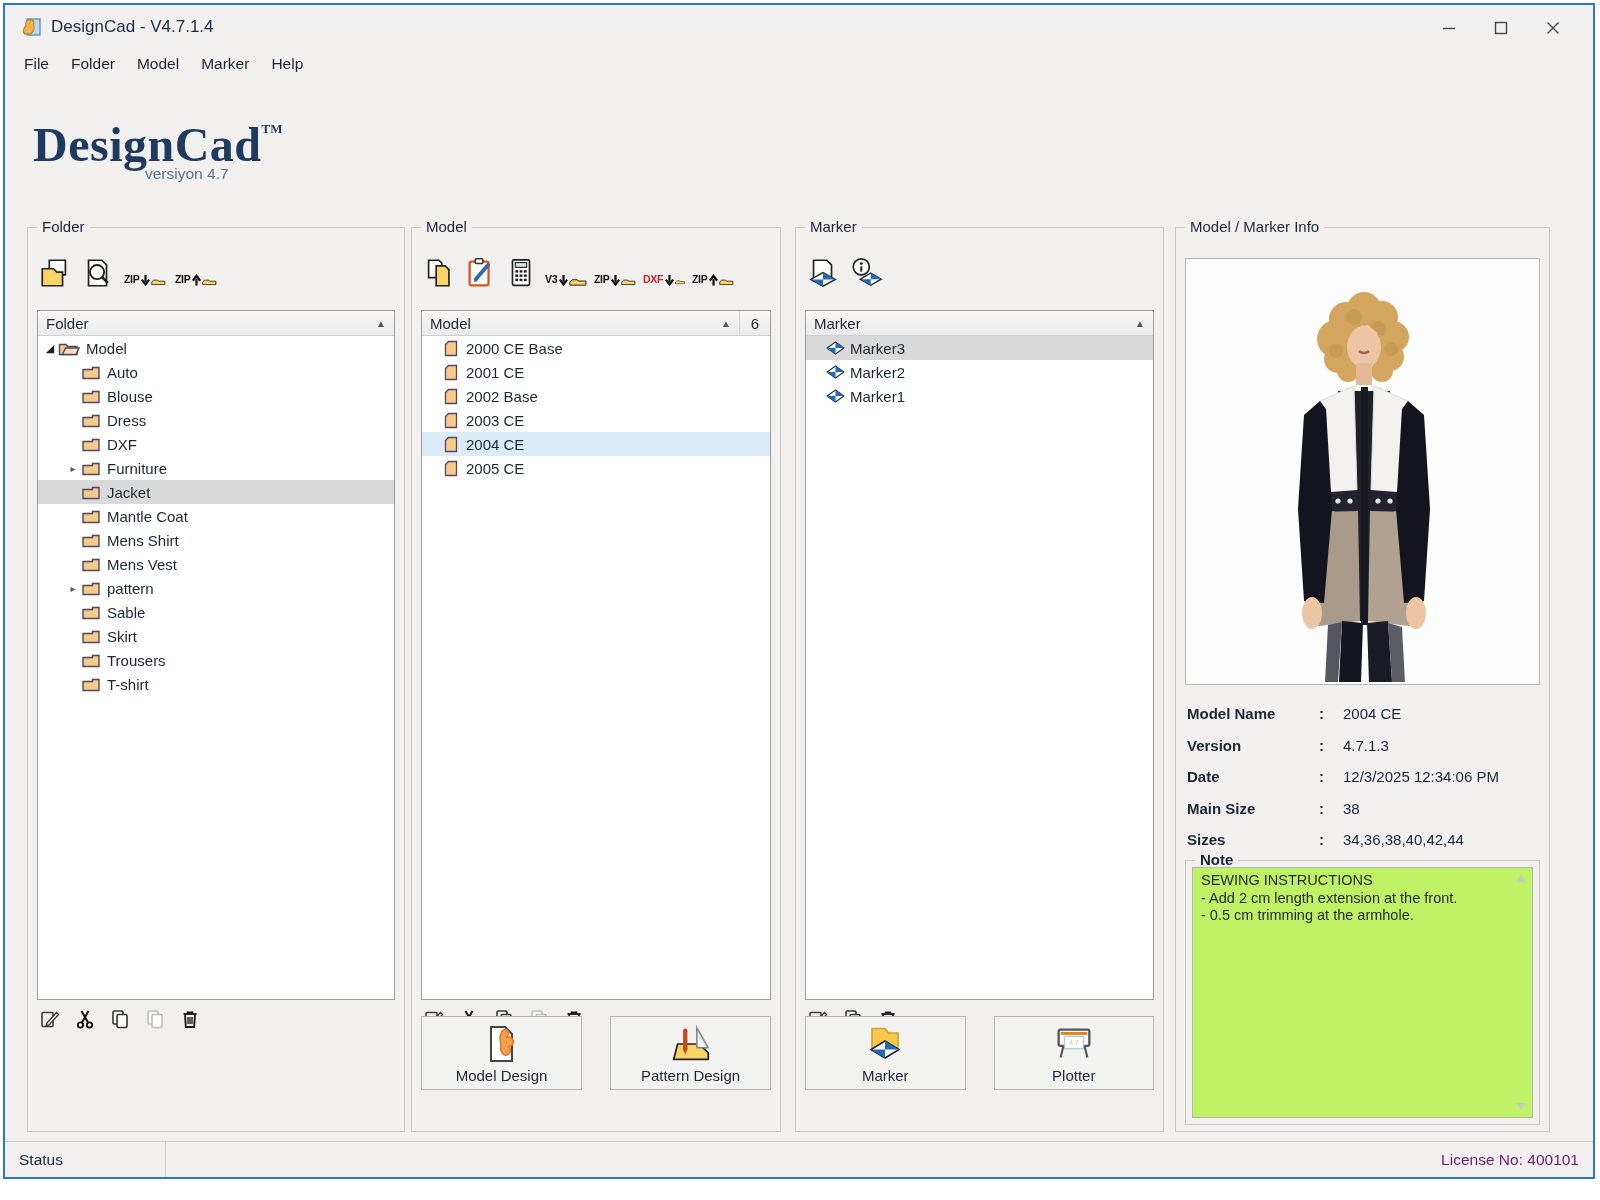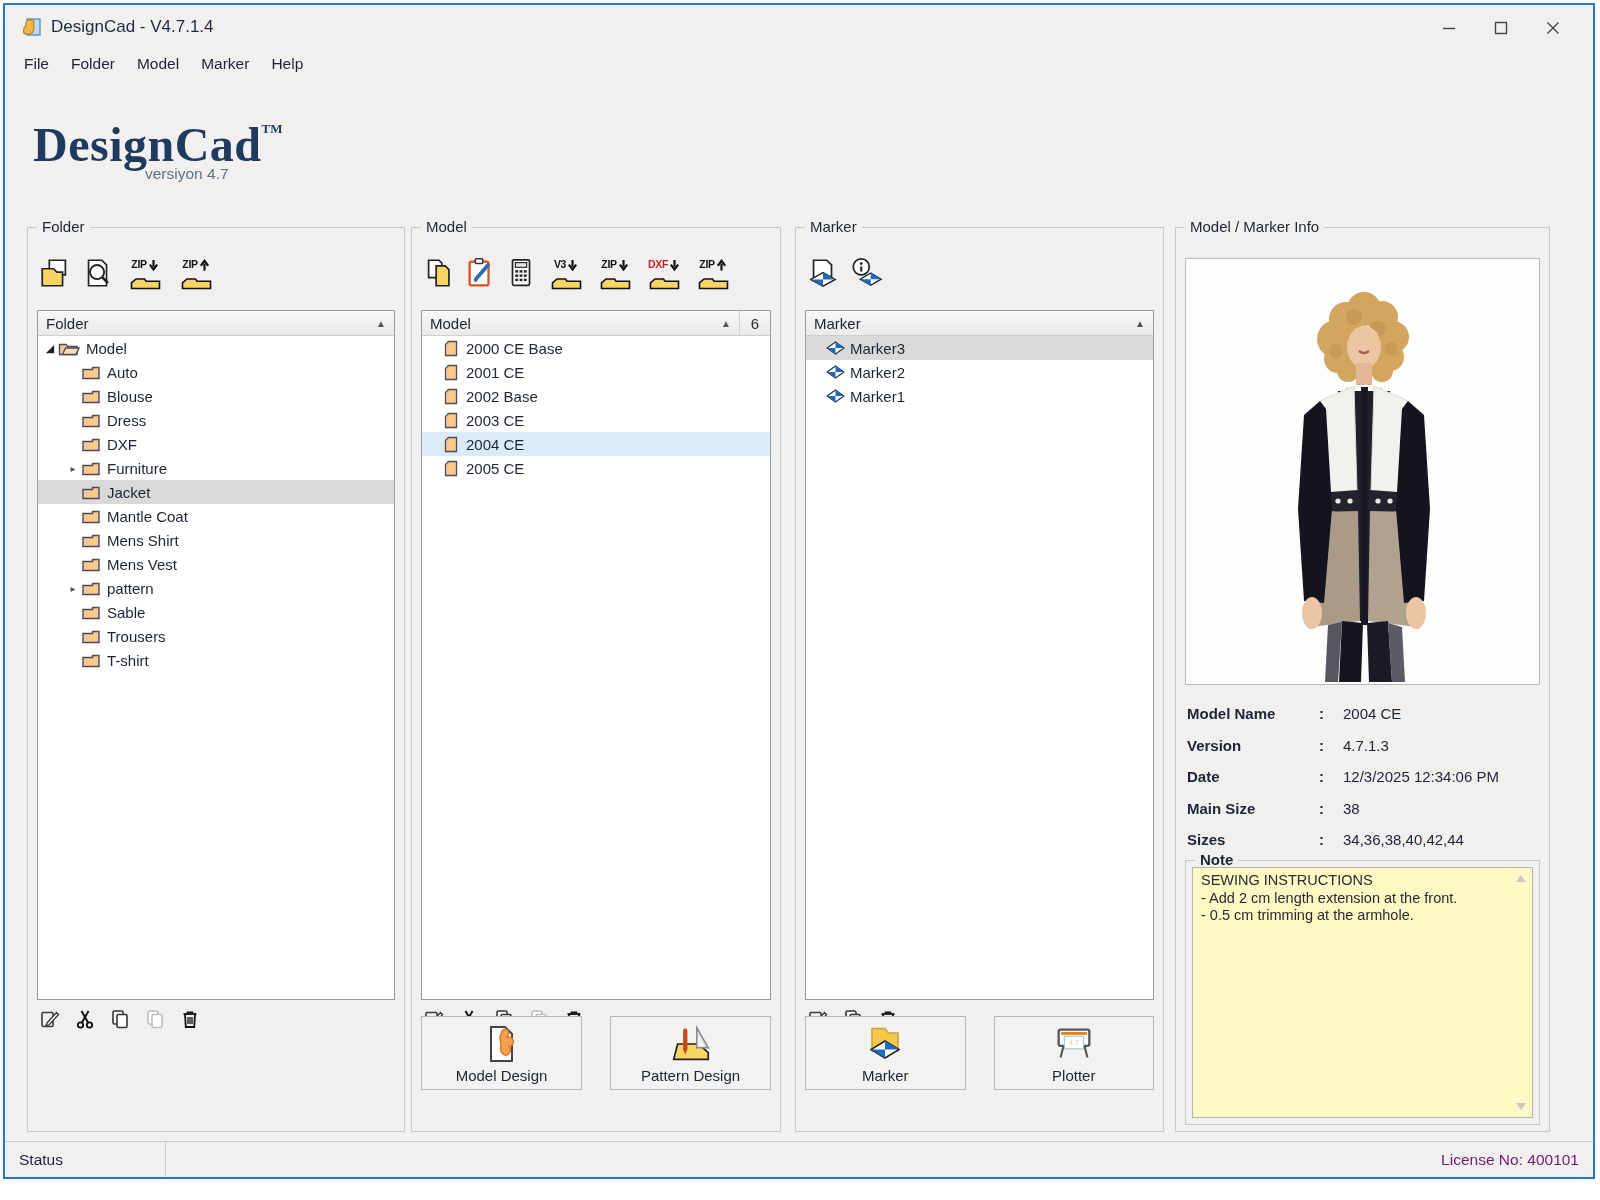--- a/index.html
+++ b/index.html
@@ -29,21 +29,21 @@
   #p-folder{left:22px;width:376px;}
   #p-model{left:406px;width:368px;}
   #p-marker{left:790px;width:367px;}
   #p-info{left:1170px;width:373px;}
   .cap{position:absolute;top:-10px;left:9px;background:#f1f0ef;padding:0 5px;font-size:15px;}
 
   
   .tbar{position:absolute;top:14px;left:10px;display:flex;align-items:flex-end;gap:9px;height:48px;}
   .tico{cursor:pointer;display:block;}
   .ti{width:34px;height:34px;display:block;}
-  .imp{display:flex;flex-direction:column;align-items:center;width:42px;cursor:pointer;}
+  .imp{display:flex;flex-direction:row;align-items:center;width:42px;cursor:pointer;}
   .imp-top{display:flex;align-items:flex-start;gap:1px;height:17px;}
   .badge{font-size:10.5px;font-weight:bold;color:#111;letter-spacing:-.3px;}
   .badge.red{color:#cc2222;}
   .arr{width:11px;height:15px;}
   .ffold{width:31px;height:14px;margin-top:1px;}
 
   
   .lst{position:absolute;left:9px;right:9px;top:82px;height:688px;border:1px solid #9b9b9b;background:#fff;overflow:hidden;}
   .lh{height:24px;background:linear-gradient(#f7f7f7,#eaeaea);border-bottom:1px solid #cfcfcf;display:flex;align-items:center;padding-left:8px;font-size:15px;}
   .sort{margin-left:auto;margin-right:8px;font-size:10px;color:#555;}
@@ -74,21 +74,21 @@
   .bi{width:46px;height:44px;}
 
   
   .imgbox{position:absolute;left:9px;right:9px;top:30px;height:425px;background:#fff;border:1px solid #b8b8b8;overflow:hidden;}
   .fields{position:absolute;left:11px;right:8px;top:470px;}
   .frow{display:flex;height:31.5px;align-items:center;font-size:15px;}
   .flabel{width:132px;font-weight:bold;}
   .fsep{width:24px;font-weight:bold;}
   .notegb{position:absolute;left:9px;right:9px;top:632px;height:263px;border:1px solid #c9c9c9;}
   .notegb .cap{font-weight:bold;}
-  .notetxt{position:absolute;inset:6px;background:#fef9c3;border:1px solid #b5b5b5;padding:4px 22px 4px 8px;font-size:14.5px;line-height:1.22;white-space:pre-line;color:#2a2a35;overflow:hidden;}
+  .notetxt{position:absolute;inset:6px;background:#bef264;border:1px solid #b5b5b5;padding:4px 22px 4px 8px;font-size:14.5px;line-height:1.22;white-space:pre-line;color:#2a2a35;overflow:hidden;}
   .sarr{position:absolute;right:13px;width:0;height:0;border-left:5px solid transparent;border-right:5px solid transparent;cursor:pointer;}
   .sarr.up{top:14px;border-bottom:7px solid #c9c9c9;}
   .sarr.dn{bottom:14px;border-top:7px solid #c9c9c9;}
 
   
   .statusbar{position:absolute;left:0;right:0;bottom:0;height:35px;border-top:1px solid #c9c9c9;background:#f1f0ef;}
   .scell{position:absolute;left:0;top:0;bottom:0;width:146px;border-right:1px solid #cfcfcf;display:flex;align-items:center;padding-left:14px;font-size:15.5px;}
   .license{position:absolute;right:14px;top:0;bottom:0;display:flex;align-items:center;font-size:15.5px;color:#701a75;}
 </style>
 </head>
@@ -279,20 +279,29 @@
     <span class="lbl">pattern</span>
   </div>
           <div class="row tree-child">
     <span class="expander"></span>
     <span class="icslot">
               <svg class="fi" viewBox="0 0 19 16">
                 <path d="M1.5 14.5 V5.5 H11 V3.5 H17.5 V14.5 Z" fill="#f9c98c" stroke="#4a4a60" stroke-width="1.4"></path>
               </svg>
             </span>
     <span class="lbl">Sable</span>
+  </div>
+          <div class="row tree-child">
+    <span class="expander"></span>
+    <span class="icslot">
+              <svg class="fi" viewBox="0 0 19 16">
+                <path d="M1.5 14.5 V5.5 H11 V3.5 H17.5 V14.5 Z" fill="#f9c98c" stroke="#4a4a60" stroke-width="1.4"></path>
+              </svg>
+            </span>
+    <span class="lbl">Skirt</span>
   </div>
           <div class="row tree-child">
     <span class="expander"></span>
     <span class="icslot">
               <svg class="fi" viewBox="0 0 19 16">
                 <path d="M1.5 14.5 V5.5 H11 V3.5 H17.5 V14.5 Z" fill="#f9c98c" stroke="#4a4a60" stroke-width="1.4"></path>
               </svg>
             </span>
     <span class="lbl">Trousers</span>
   </div>

